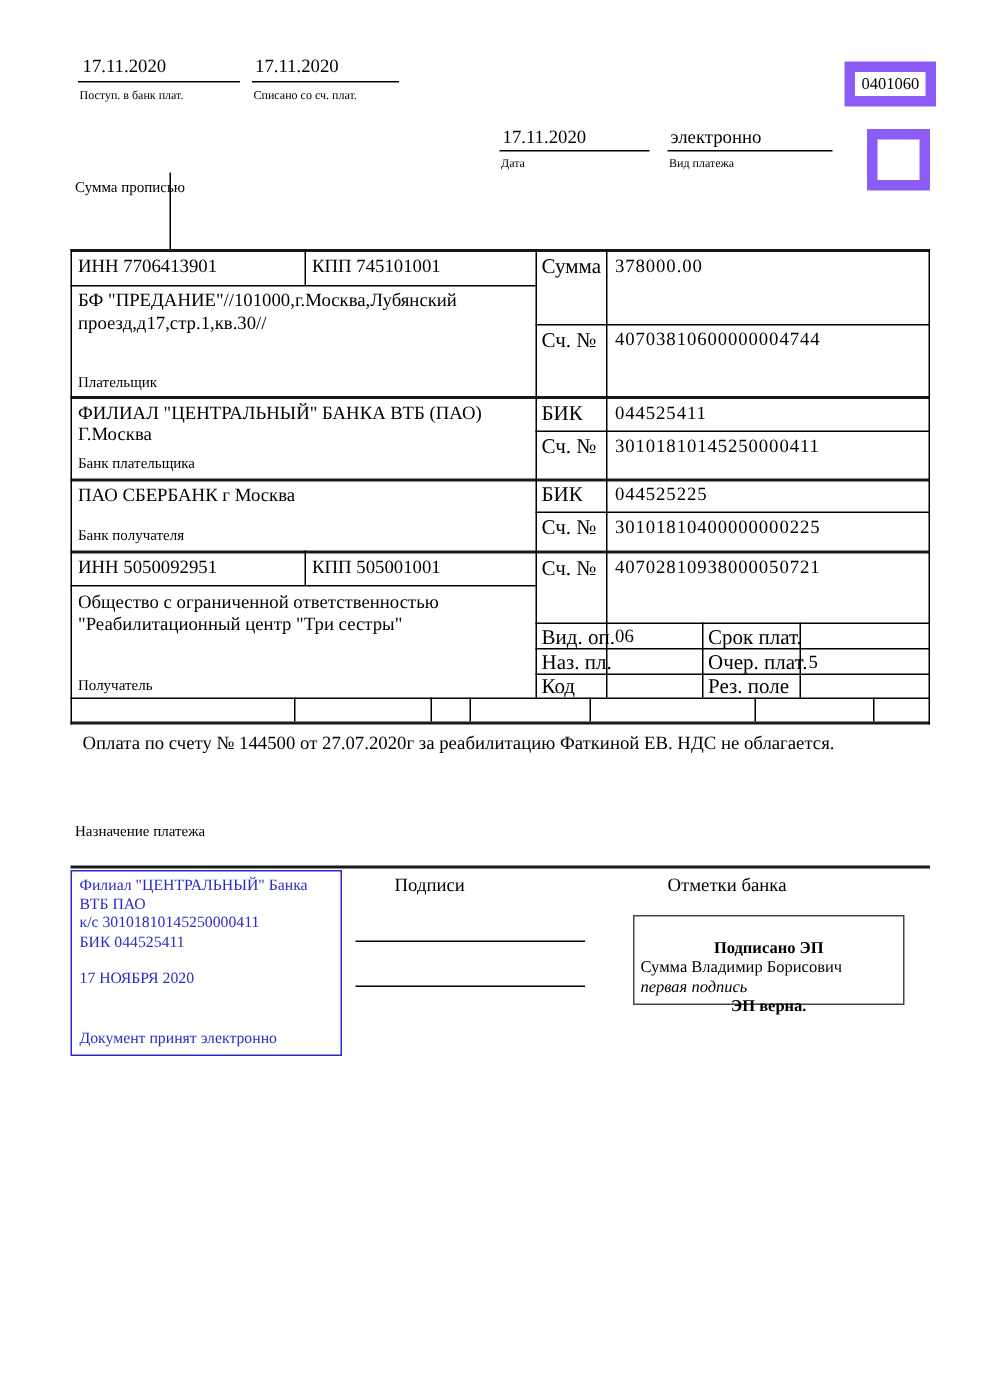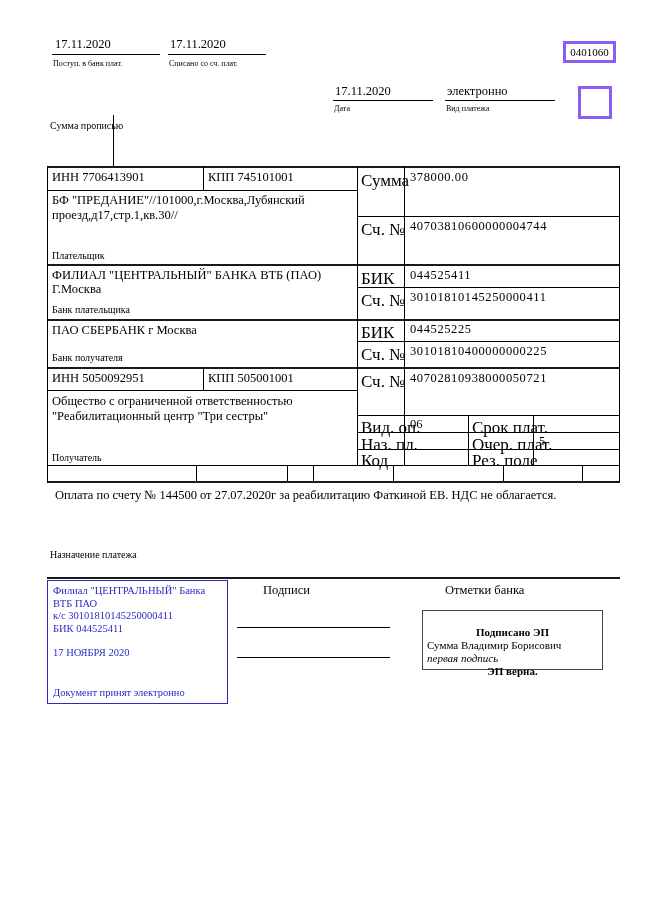--- a/index.html
+++ b/index.html
@@ -7,24 +7,24 @@
         font-family:"Liberation Serif", serif;color:#000;}
   .abs{position:absolute;}
   .hl{position:absolute;background:#000;height:1px;}
   .hl2{position:absolute;background:#1a1a1a;height:2px;}
   .vl{position:absolute;background:#000;width:1px;}
   .val{font-size:12.5px;line-height:1.15;white-space:nowrap;}
   .wrap{white-space:normal;}
   .num{letter-spacing:0.6px;font-family:Liberation Serif, serif;}
   .sec-label{font-size:10px;white-space:nowrap;}
   .small-label{font-size:8px;white-space:nowrap;}
-  .cell-label{font-size:17px;white-space:nowrap;}
+  .cell-label{font-size:14px;white-space:nowrap;}
   .title{font-family:"Liberation Sans", sans-serif;font-weight:bold;font-size:13px;white-space:nowrap;}
   .uline{position:absolute;border-bottom:1px solid #000;}
-  .boxed{position:absolute;border:3px solid #8b5cf6;}
+  .boxed{position:absolute;border:7px solid #8b5cf6;}
   .code-box{font-size:11px;text-align:center;line-height:16px;}
   .stamp{position:absolute;left:47px;top:580px;width:181px;height:124px;
          border:1px solid #2b2bc4;color:#2b2bc4;font-size:10.5px;line-height:12.5px;padding:4px 0 0 5px;box-sizing:border-box;}
   .stamp div{white-space:nowrap;}
   .ep-box{position:absolute;left:422px;top:610px;width:181px;height:60px;border:1px solid #444;
           font-size:11px;line-height:13px;padding:3px 4px;box-sizing:border-box;}
   .ep-title{font-weight:bold;text-align:center;margin-top:12px;}
   .ep-sub{font-style:italic;}
   .ep-verified{font-weight:bold;text-align:center;}
   .sig-line{position:absolute;border-bottom:1px solid #000;width:153px;left:237px;}

